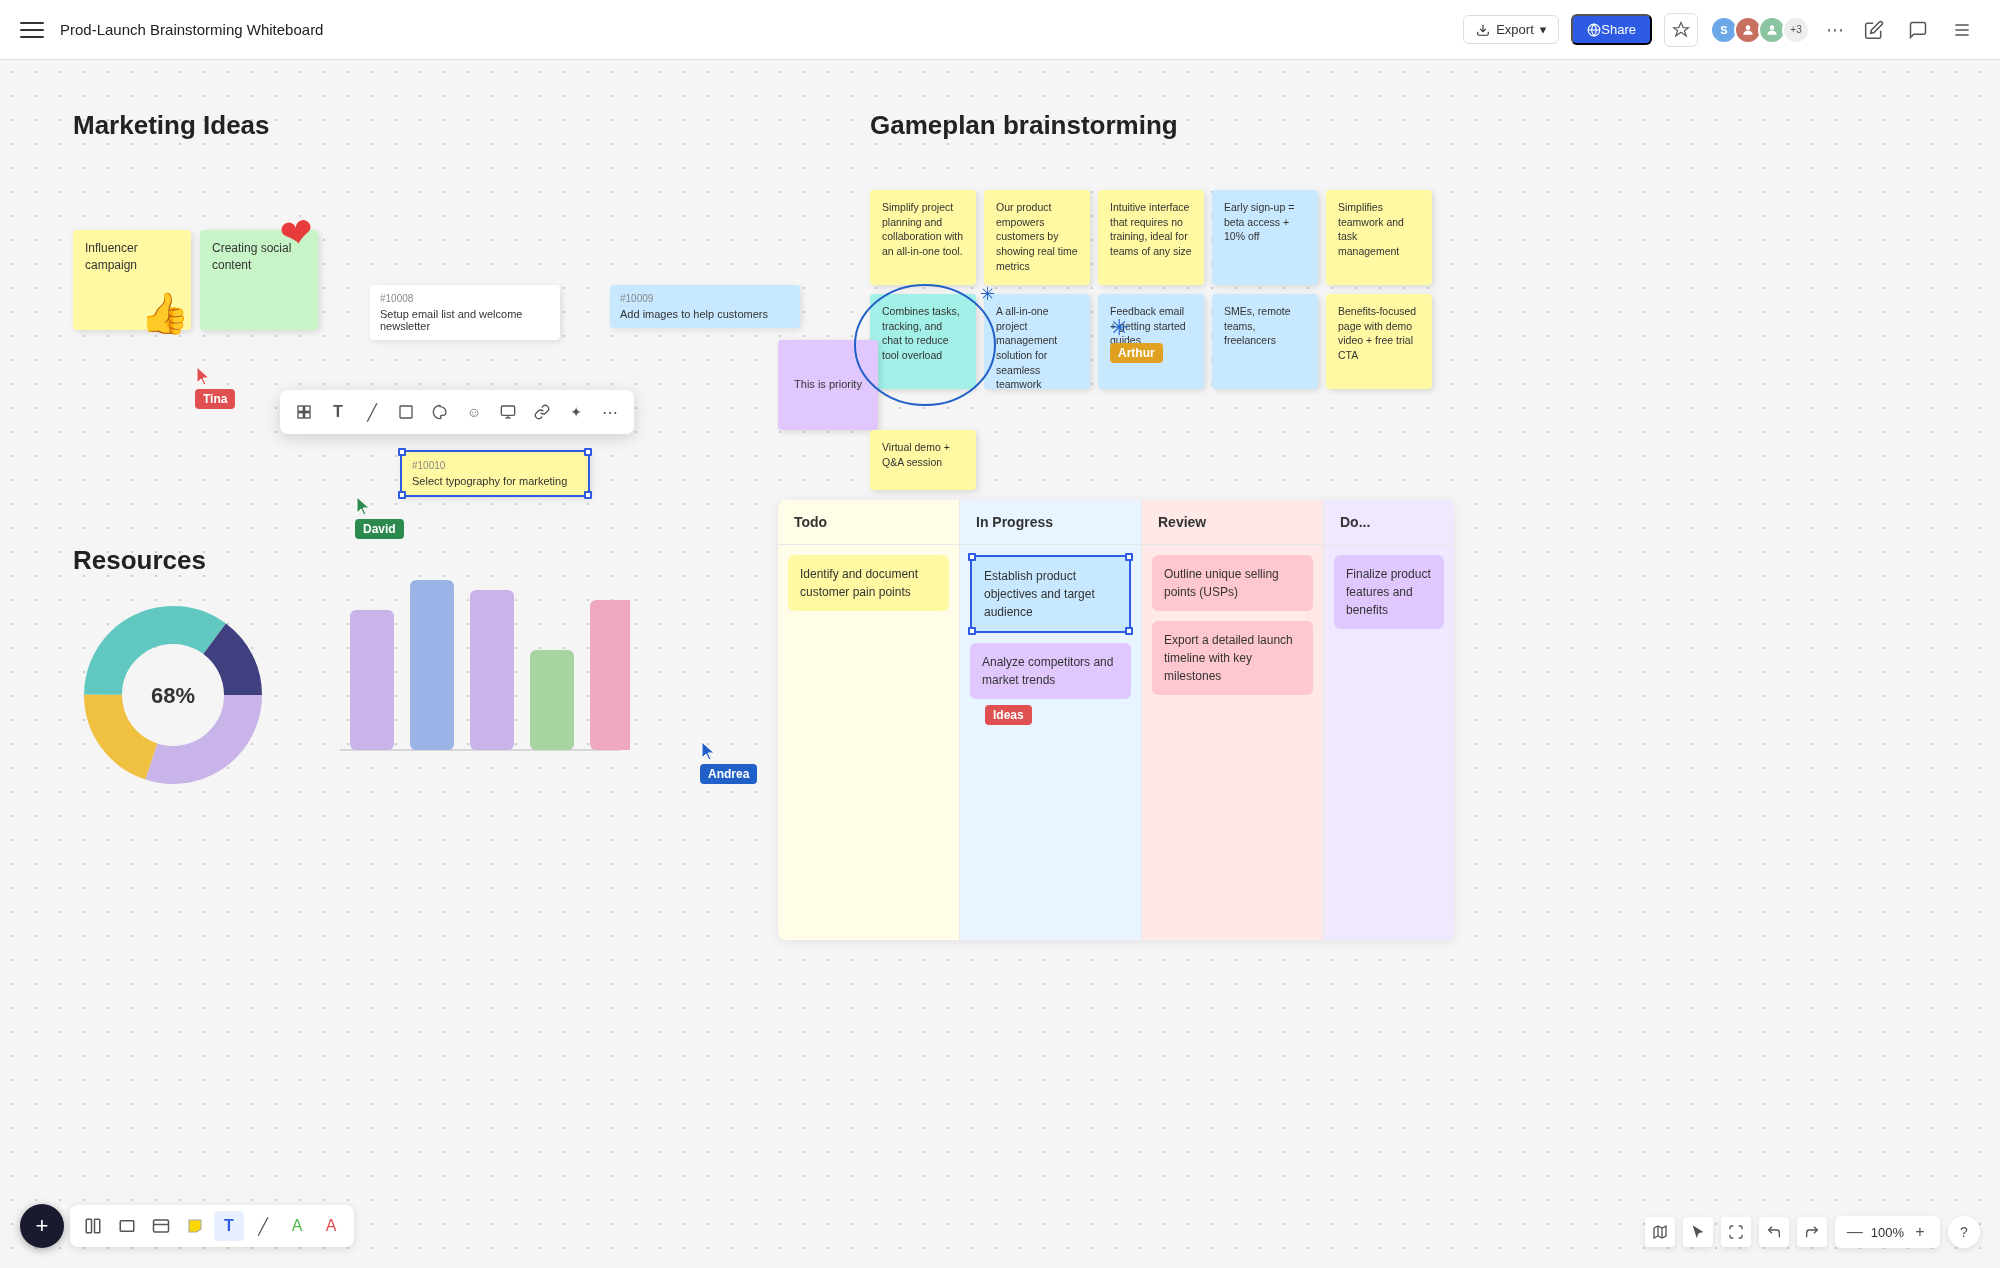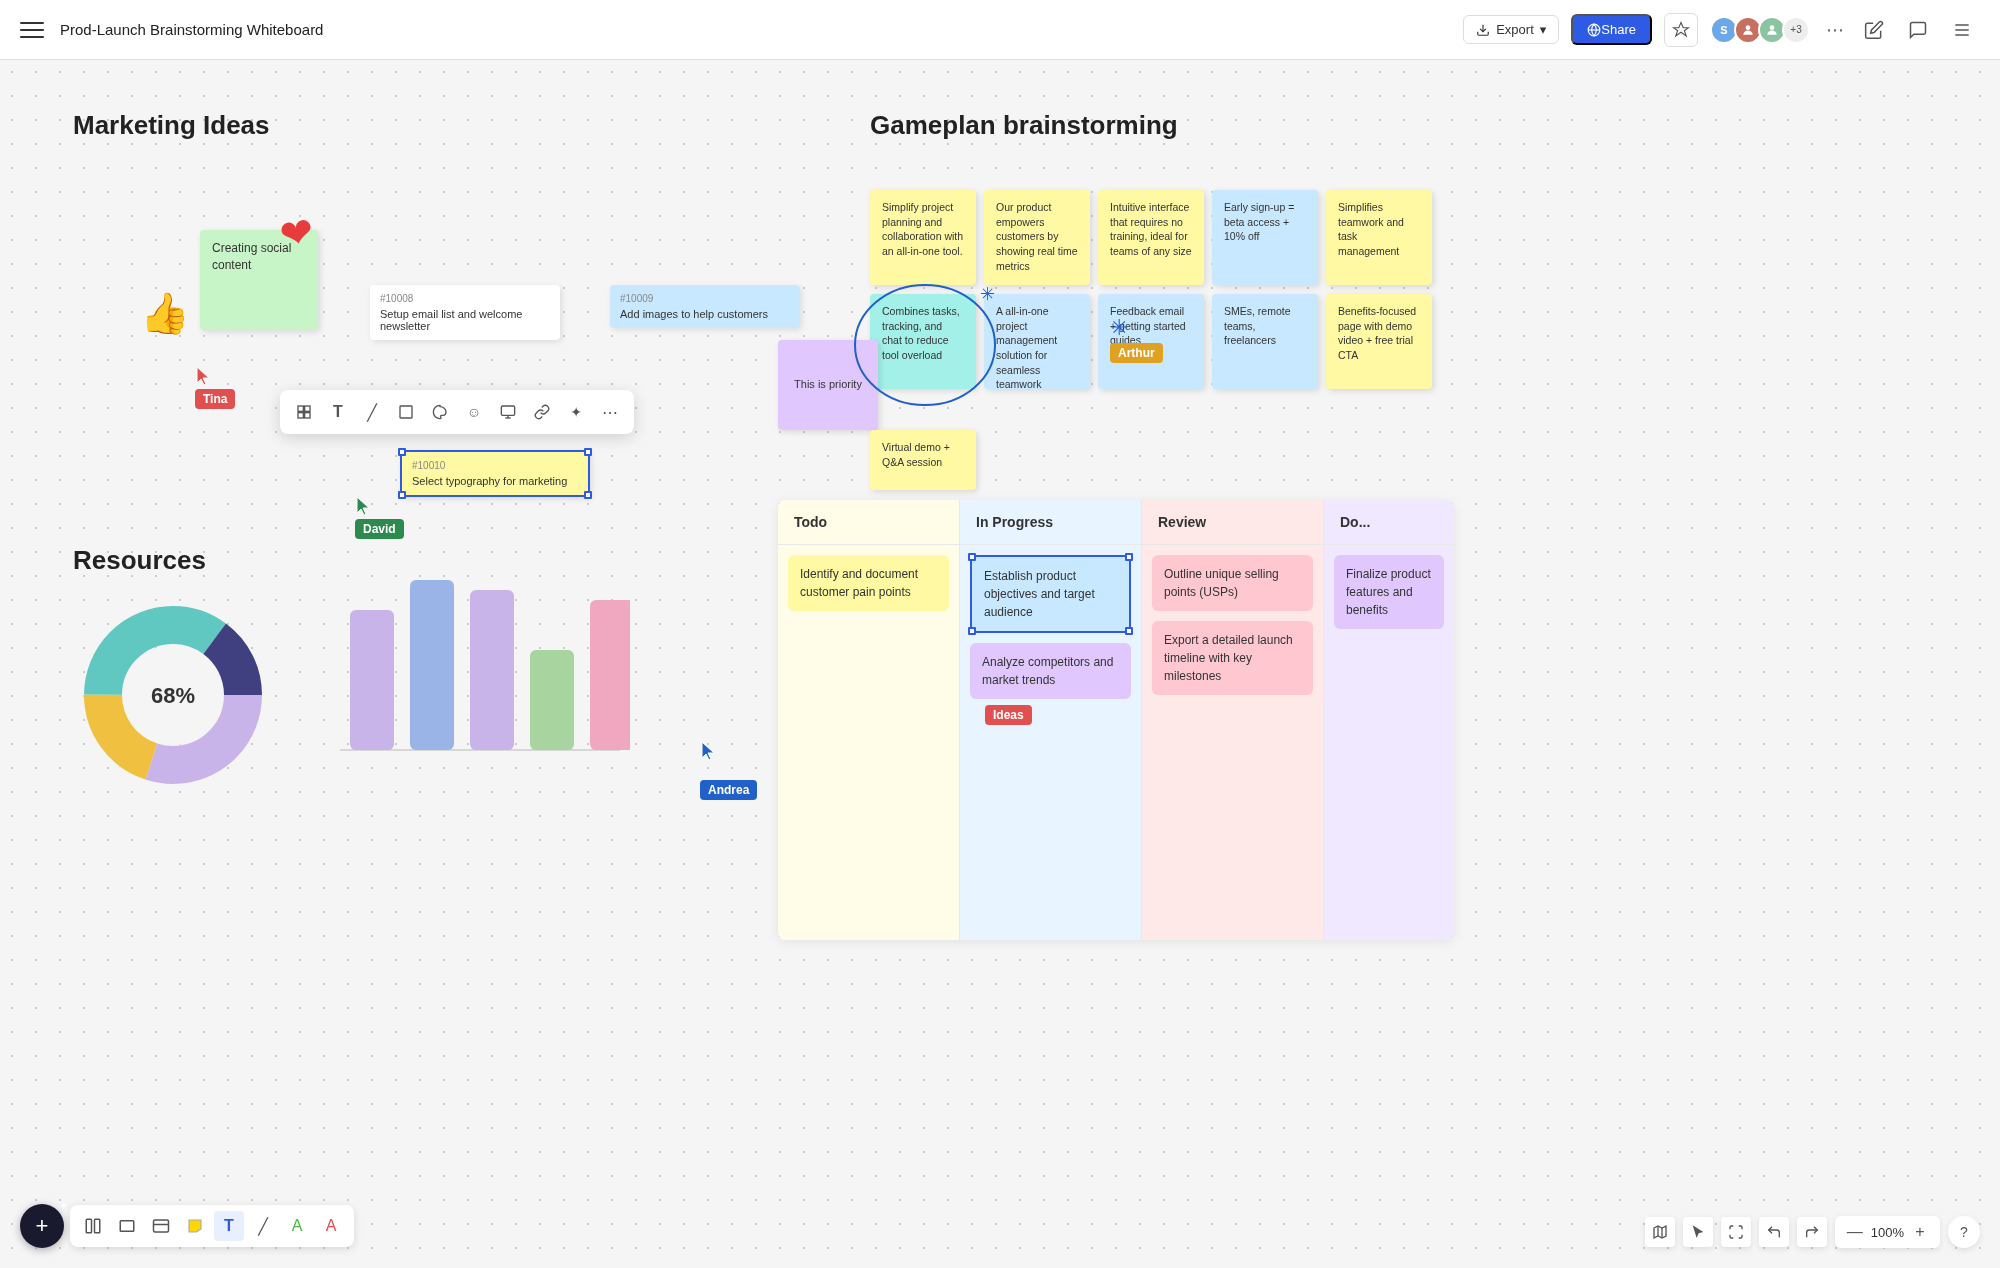--- a/index.html
+++ b/index.html
@@ -234,20 +234,23 @@
           <line x1="4" y1="18" x2="20" y2="18"></line>
         </svg>
     </div>
   </div>
 </div>
 
 <div id="canvas">
 
   <div class="section-title" style="left:73px;top:50px">Marketing Ideas</div>
 
+  <div class="sticky sticky-yellow" style="left:73px;top:170px;width:118px;height:100px;">
+    <span>Influencer campaign</span>
+  </div>
 
   <div class="sticky sticky-green" style="left:200px;top:170px;width:118px;height:100px;">
     <span>Creating social content</span>
   </div>
 
   <div class="heart-deco" style="left:280px;top:150px">❤</div>
 
   <div class="thumb-deco" style="left:140px;top:230px;font-size:40px;">👍</div>
 
   <div style="position:absolute;left:370px;top:225px;width:190px;background:#fff;border-radius:4px;padding:8px 10px;font-size:11px;color:#333;box-shadow:2px 2px 6px rgba(0,0,0,0.1);">
@@ -464,21 +467,21 @@
   </div>
 
   <div style="position:absolute;left:985px;top:645px;pointer-events:none;">
     <div class="cursor-label" style="background:#e05050;">Ideas</div>
   </div>
 
   <div style="position:absolute;left:700px;top:680px;pointer-events:none;">
     <svg width="18" height="22" viewBox="0 0 18 22" style="display:block;">
       <path d="M2 2 L2 18 L6 14 L9 20 L11 19 L8 13 L14 13 Z" fill="#2060c8" stroke="#fff" stroke-width="1"></path>
     </svg>
-    <div class="cursor-label" style="background:#2060c8;margin-top:18px;">Andrea</div>
+    <div class="cursor-label" style="background:#2060c8;margin-top:2px;">Andrea</div>
   </div>
 
 </div>
 
 <div id="bottom-toolbar">
   <div class="add-btn">
     <span>+</span>
     <span class="sparkle">✦</span>
   </div>
   <div class="tool-group">

